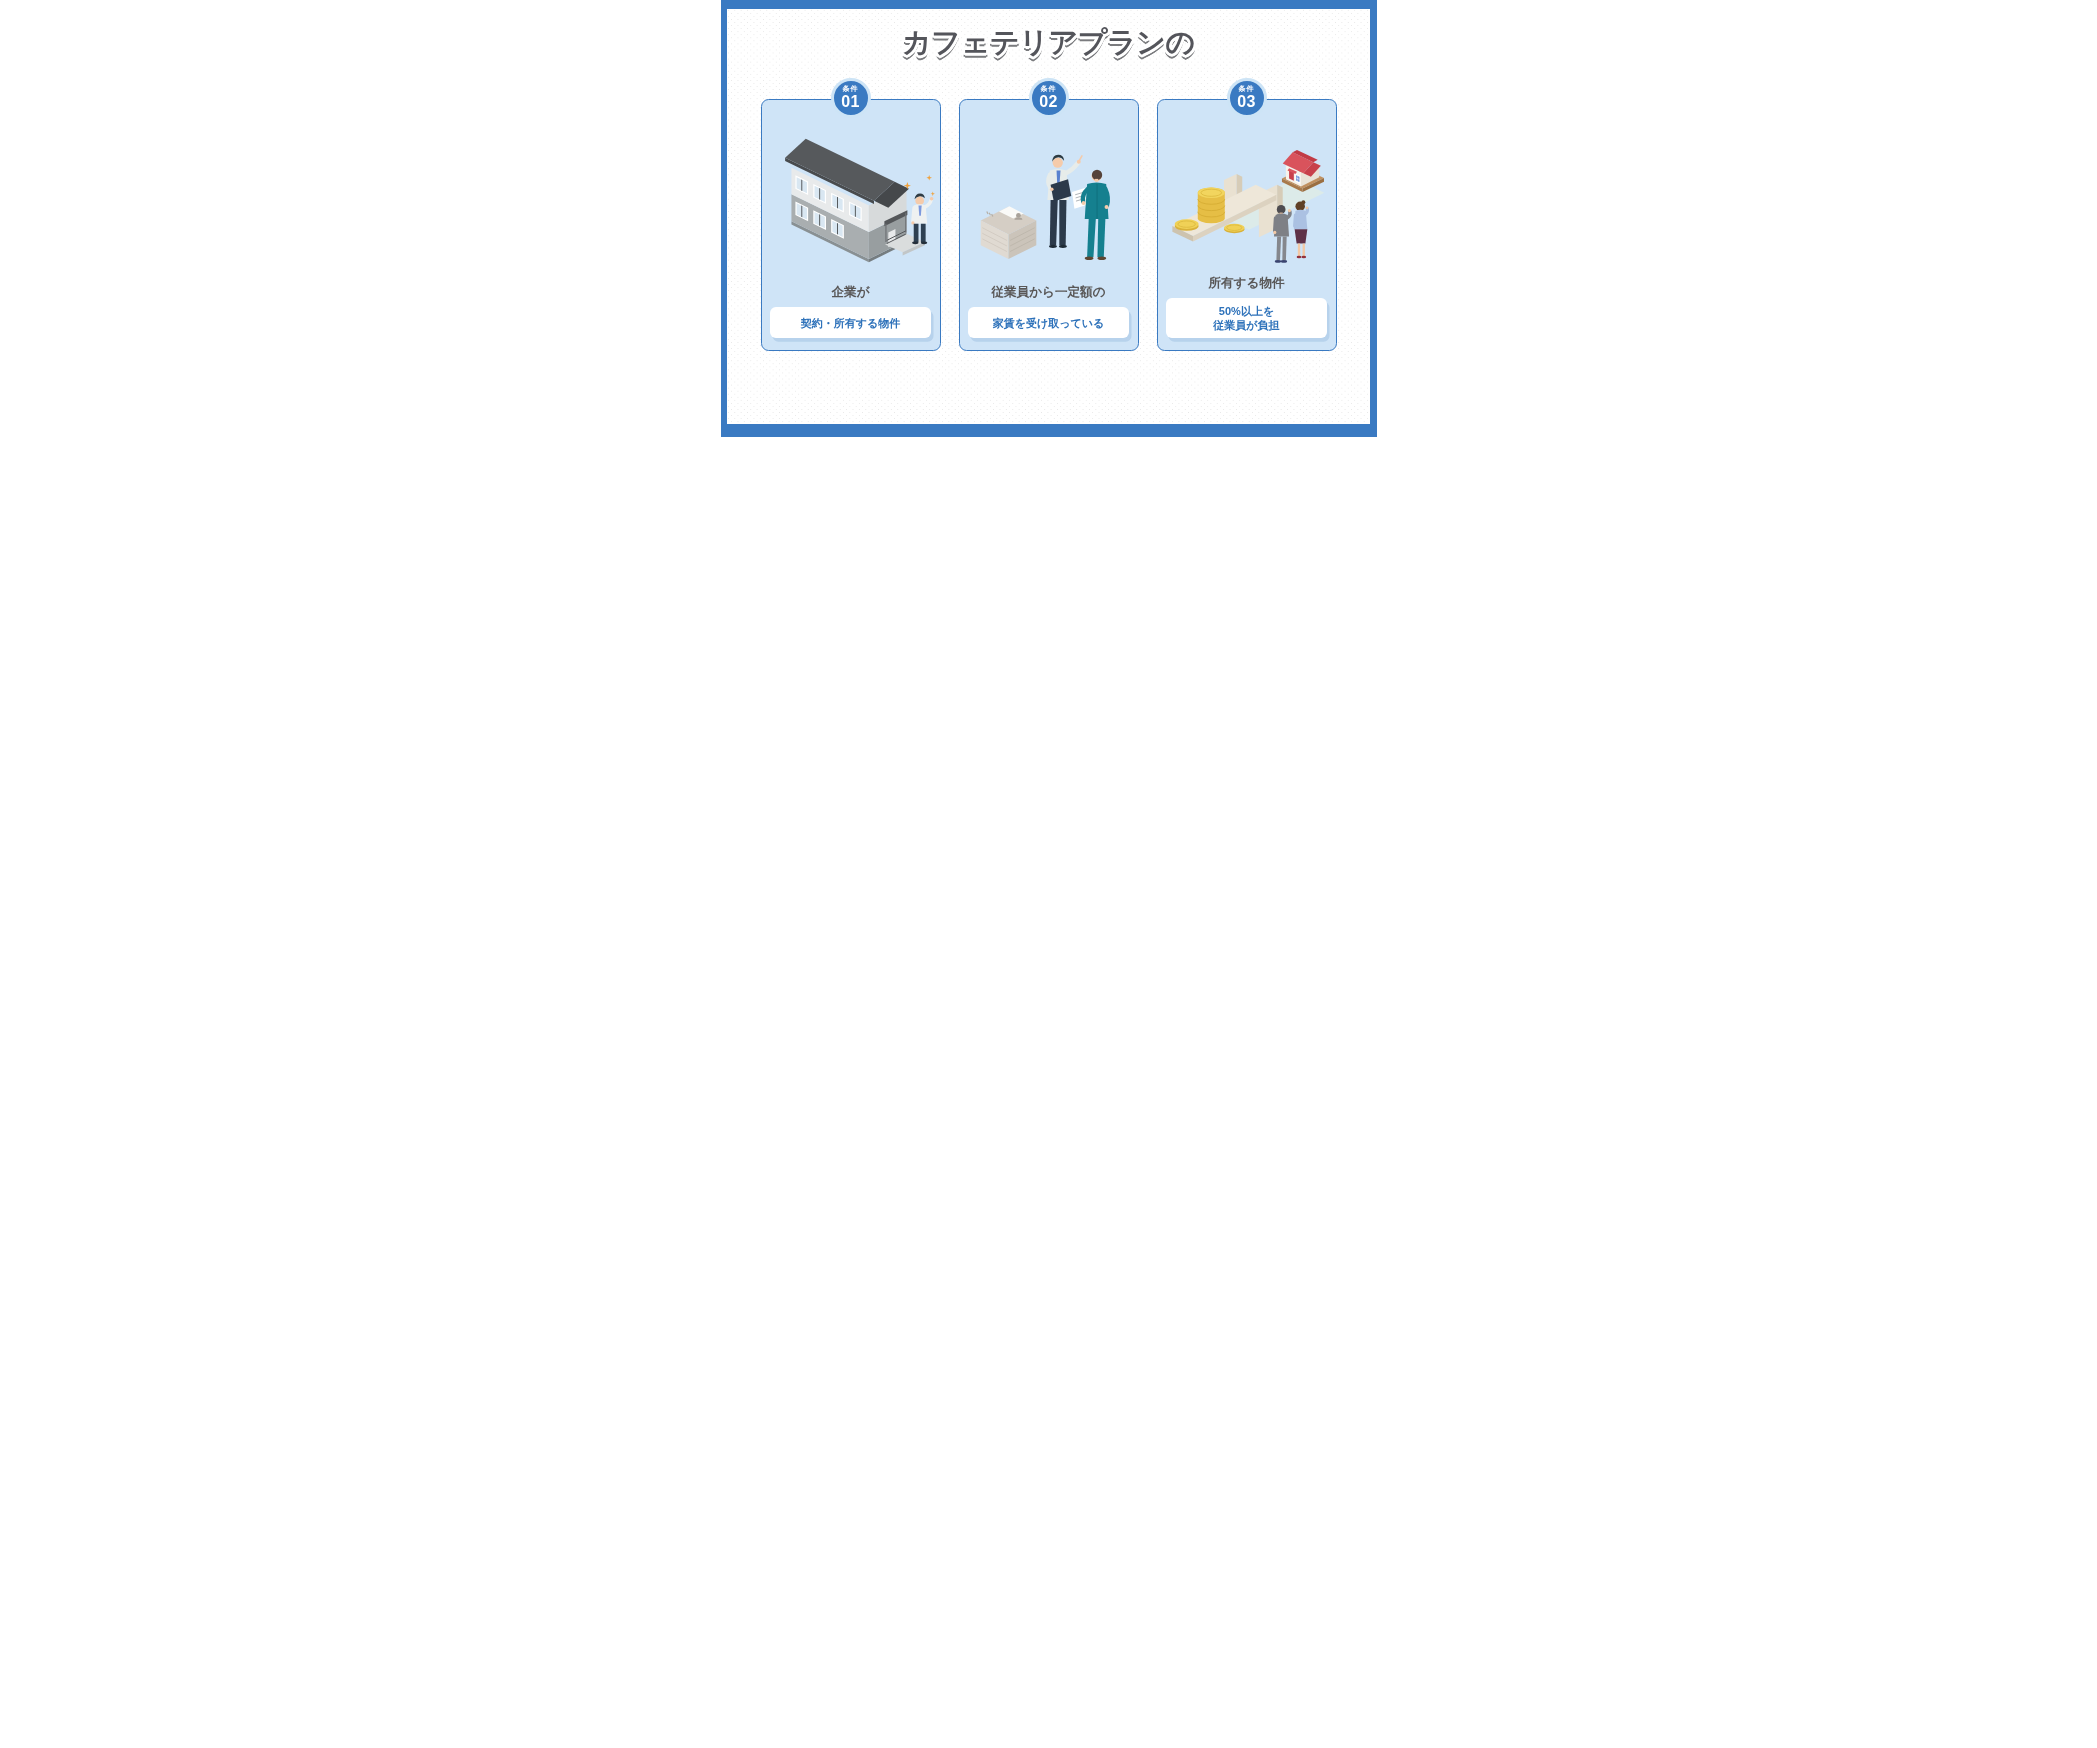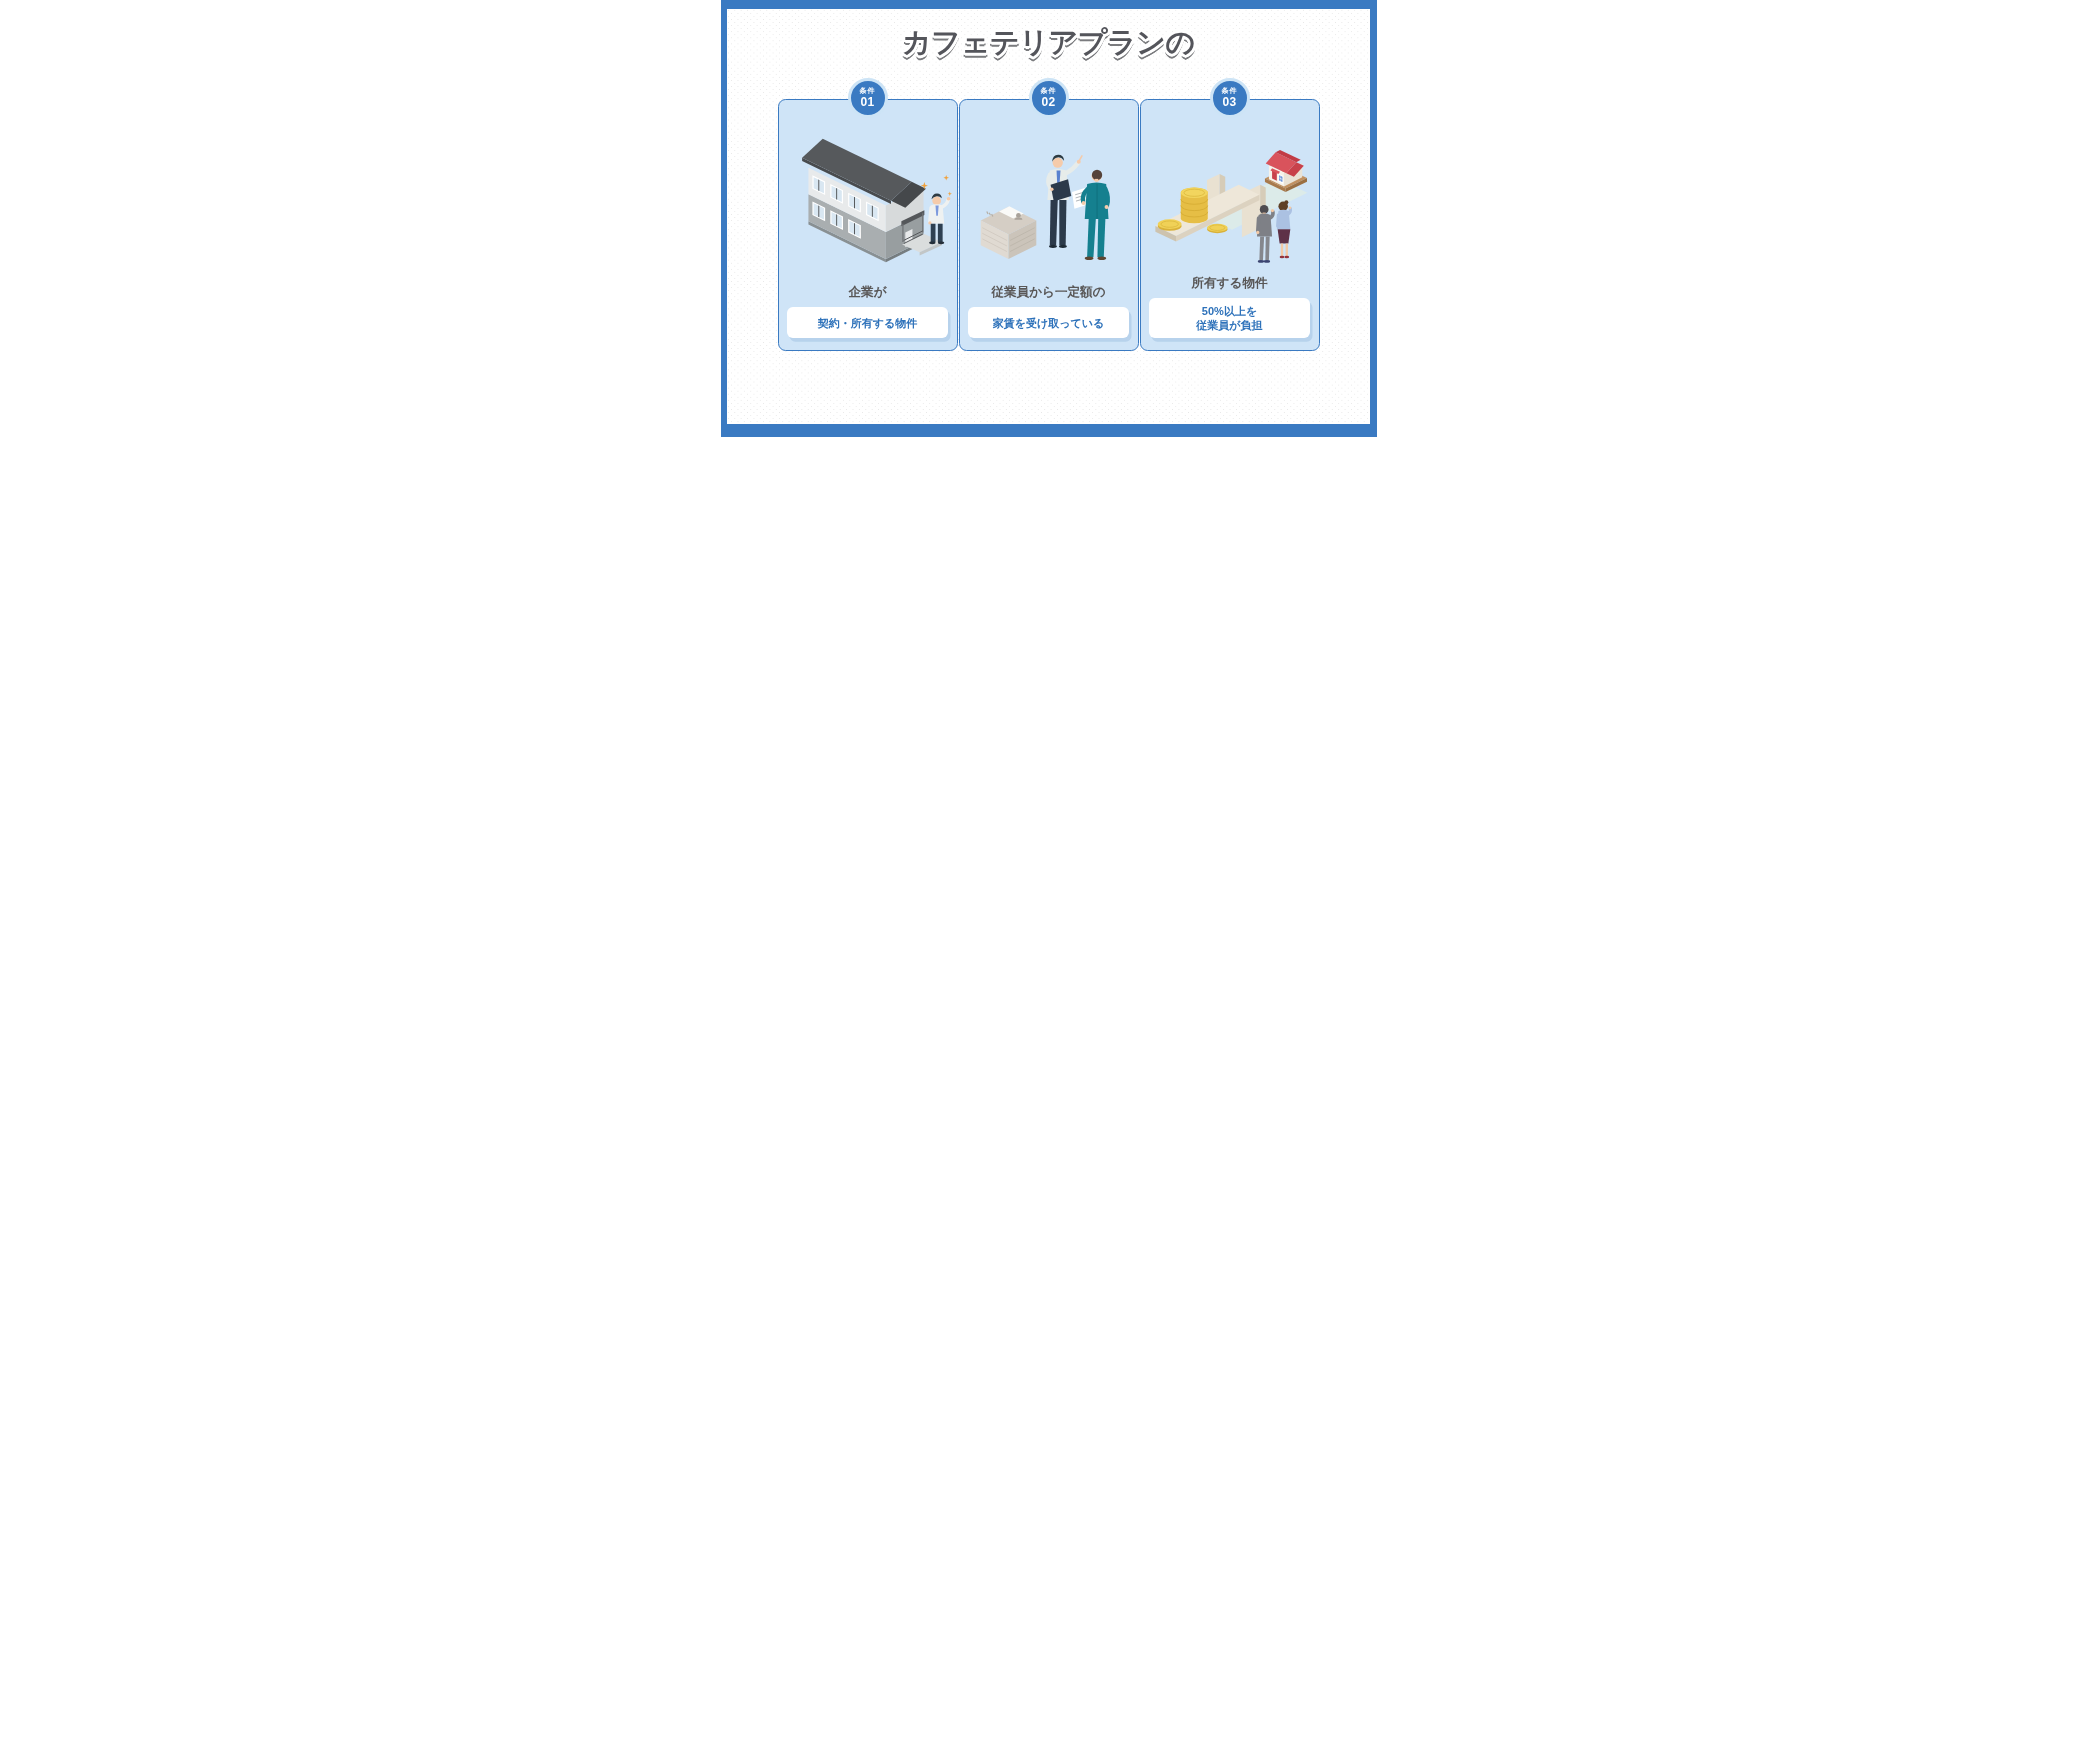--- a/index.html
+++ b/index.html
@@ -47,21 +47,21 @@
     margin-top:2.5px;
     font-size:39px;
     color:#3d7cc1;
   }
   .line2 .small{ font-size:28px; }
 
   
   .cards{
     display:flex;
     justify-content:center;
-    gap:1px;
+    gap:18px;
     margin-top:40px;
   }
   .card{
     position:relative;
     box-sizing:border-box;
     width:180px;height:252px;
     background:#cfe4f7;
     border:1.7px solid #3a7ac2;
     border-radius:7.6px;
     display:flex;
@@ -78,21 +78,21 @@
     color:#ffffff;
     display:flex;flex-direction:column;
     align-items:center;justify-content:center;
     z-index:2;
   }
   .badge-label{
     font-size:7.1px;font-weight:700;letter-spacing:0.8px;line-height:1;
     margin-bottom:1.3px;
   }
   .badge-number{
-    font-size:12px;font-weight:700;line-height:1;letter-spacing:0.4px;
+    font-size:16px;font-weight:700;line-height:1;letter-spacing:0.4px;
   }
   .illo{
     flex:1 1 auto;min-height:0;
     display:flex;align-items:center;justify-content:center;
     padding-top:22.7px;
   }
   .illo svg{display:block;width:168px;height:131px;}
   .caption{
     font-size:12.6px;font-weight:800;
     color:#595757;

